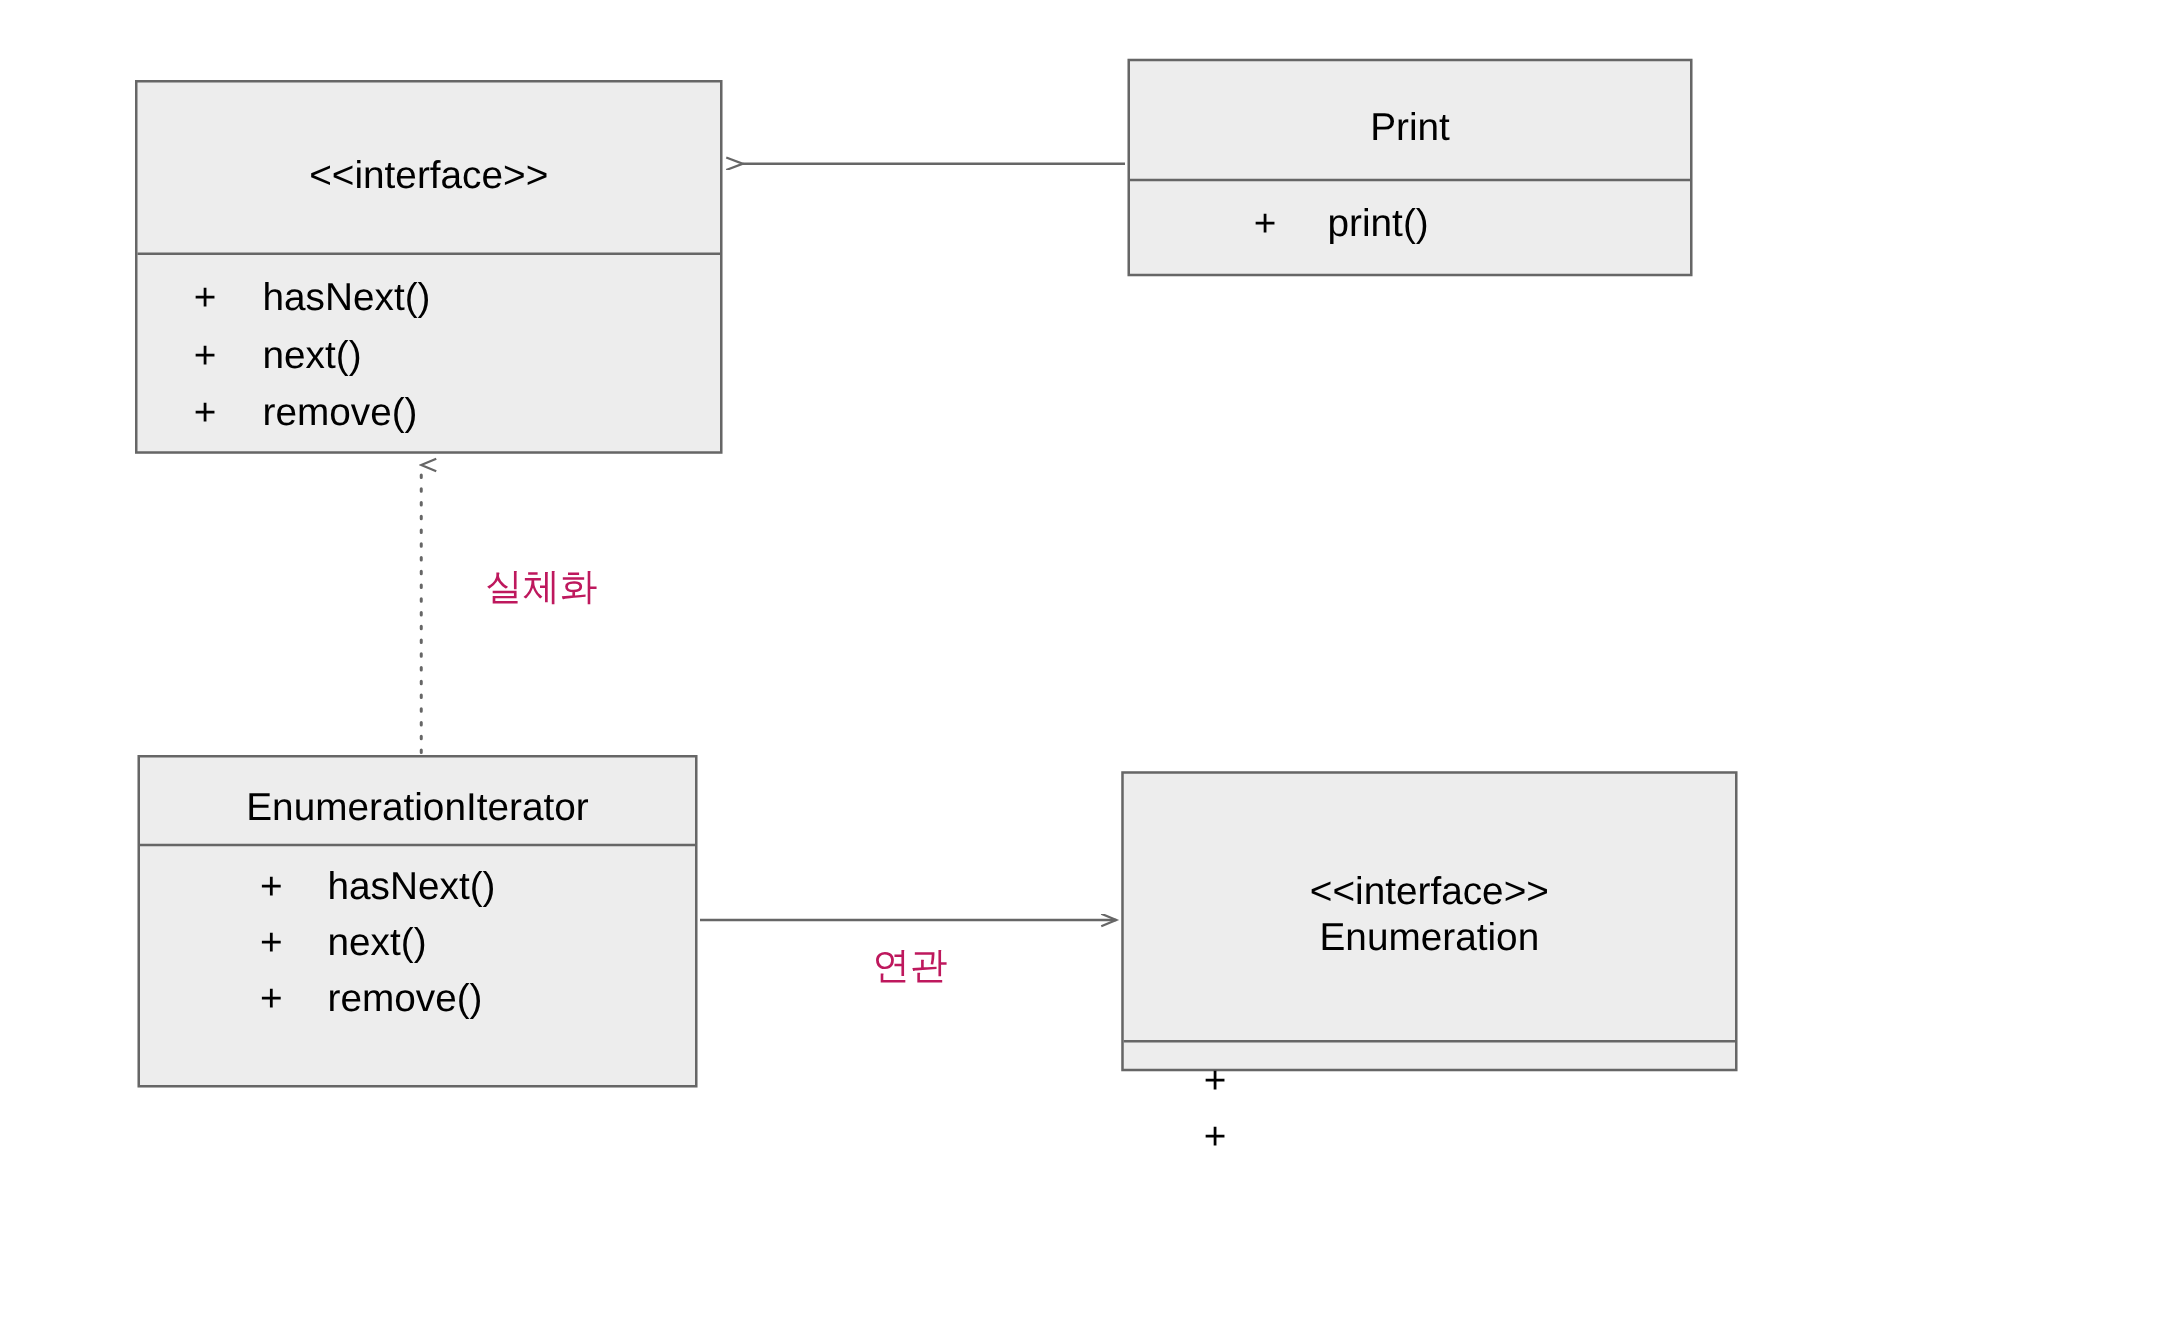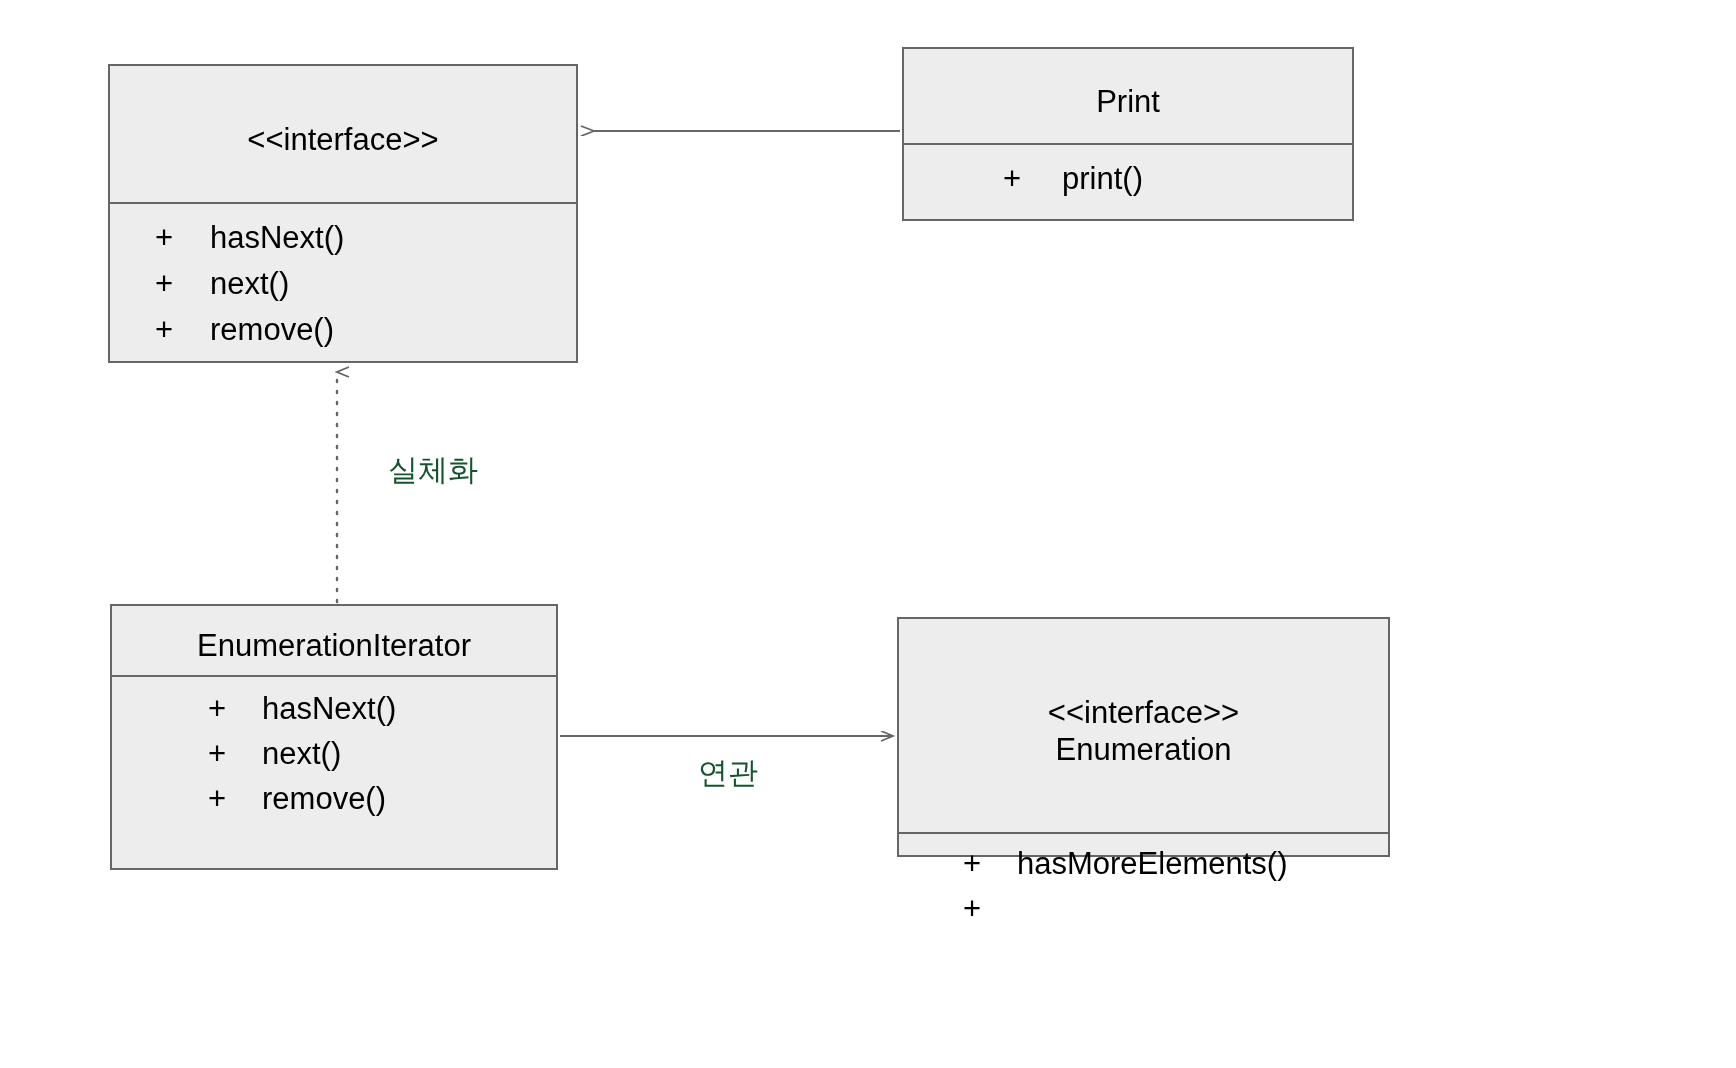--- a/index.html
+++ b/index.html
@@ -142,21 +142,21 @@
   .connector-layer {
     position: absolute;
     left: 0;
     top: 0;
     width: 1736px;
     height: 1068px;
     pointer-events: none;
   }
   .edge-label {
     position: absolute;
-    color: #14532d;
+    color: #be185d;
     font-size: 30px;
     white-space: nowrap;
     line-height: 1;
   }
   #label-realization { left: 388px; top: 455px; }
   #label-association { left: 698px; top: 758px; }
 </style>
 </head>
 <body>
 
@@ -239,21 +239,20 @@
   </div>
 
   <div class="uml-class" id="class-enumeration">
     <div class="class-header divided">
       <div class="stereotype">&lt;&lt;interface&gt;&gt;</div>
       <div class="class-title">Enumeration</div>
     </div>
     <div class="class-members">
       <div class="member-row">
         <span class="member-vis">+</span>
-        <span class="member-name">hasMoreElements()</span>
       </div>
       <div class="member-row">
         <span class="member-vis">+</span>
       </div>
     </div>
   </div>
 
 </div>
 
 </body></html>

